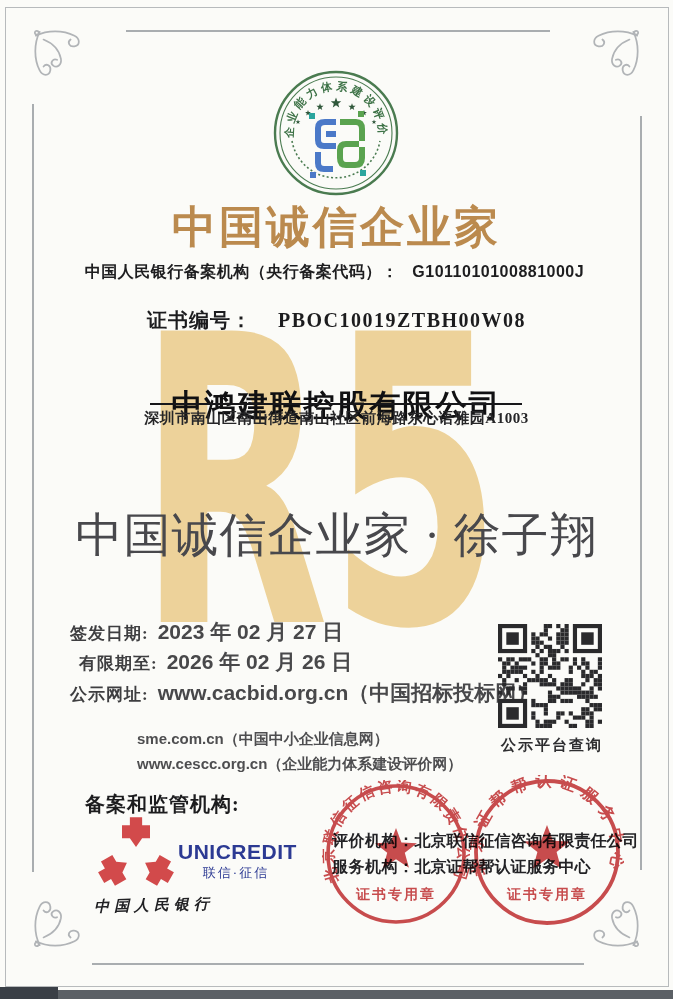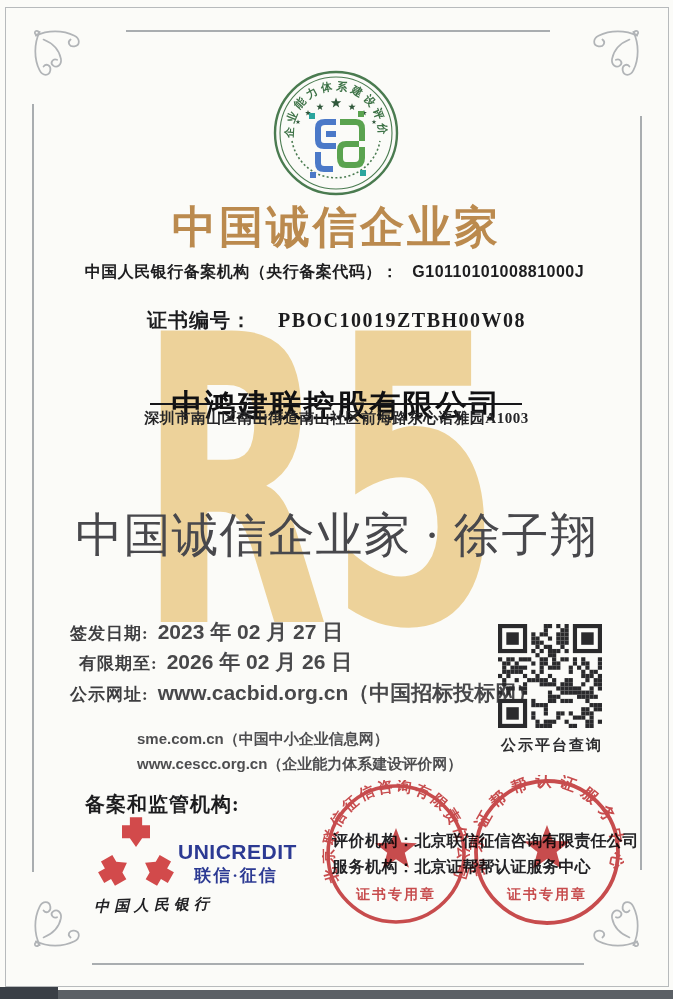--- a/index.html
+++ b/index.html
@@ -42,21 +42,21 @@
   .row .lbl{font-weight:bold; letter-spacing:1px;}
   .row .val{font-family:"Liberation Sans","DejaVu Sans",sans-serif; font-size:21px; font-weight:600; color:#48484a; margin-left:9px;}
   .site-cont{position:absolute; left:137px; font-family:"Liberation Sans","DejaVu Sans",sans-serif; font-size:15px; font-weight:600; color:#4e4e50; white-space:nowrap;}
   .qr{left:498px; top:624px;}
   .qr-caption{left:472px; top:736px; width:160px; text-align:center; font-size:15px; font-weight:bold; letter-spacing:2px; color:#2e2e30;}
   
   .regulator-label{left:85px; top:791px; font-size:20px; font-weight:bold; letter-spacing:1px;}
   .pboc-logo{left:92px; top:812px;}
   .pboc-name{left:74px; top:896px; width:160px; text-align:center; font-size:15px; font-style:italic; font-weight:bold; letter-spacing:5px; color:#212124; transform:rotate(-1.5deg);}
   .unicredit{left:178px; top:840px; font-family:"Liberation Sans","DejaVu Sans",sans-serif; font-size:21px; font-weight:bold; color:#2c3a93; letter-spacing:.5px;}
-  .unicredit-cn{left:178px; top:864px; width:116px; text-align:center; font-size:17px; font-weight:bold; color:#2c3a93; letter-spacing:2px;}
+  .unicredit-cn{left:178px; top:864px; width:116px; text-align:center; font-size:13px; font-weight:normal; color:#2c3a93; letter-spacing:2px;}
   .agency-line{position:absolute; left:332px; font-size:16px; font-weight:bold; color:#222225; white-space:nowrap;}
   .agency-line .lbl{letter-spacing:.5px;}
   .seal{position:absolute; mix-blend-mode:multiply; opacity:.9;}
   .seal-ring-14{font-size:15px; letter-spacing:3px; font-weight:bold; fill:#c5393c; font-family:"Liberation Serif",serif;}
   .seal-ring-10{font-size:16px; letter-spacing:7px; font-weight:bold; fill:#c5393c; font-family:"Liberation Serif",serif;}
   .seal-cap{font-size:14px; letter-spacing:2px; font-weight:bold; fill:#c5393c; font-family:"Liberation Serif",serif;}
   .logo-ring{font-size:11px; letter-spacing:3.5px; font-weight:bold; fill:#3d7246;}
 </style>
 </head>
 <body>

